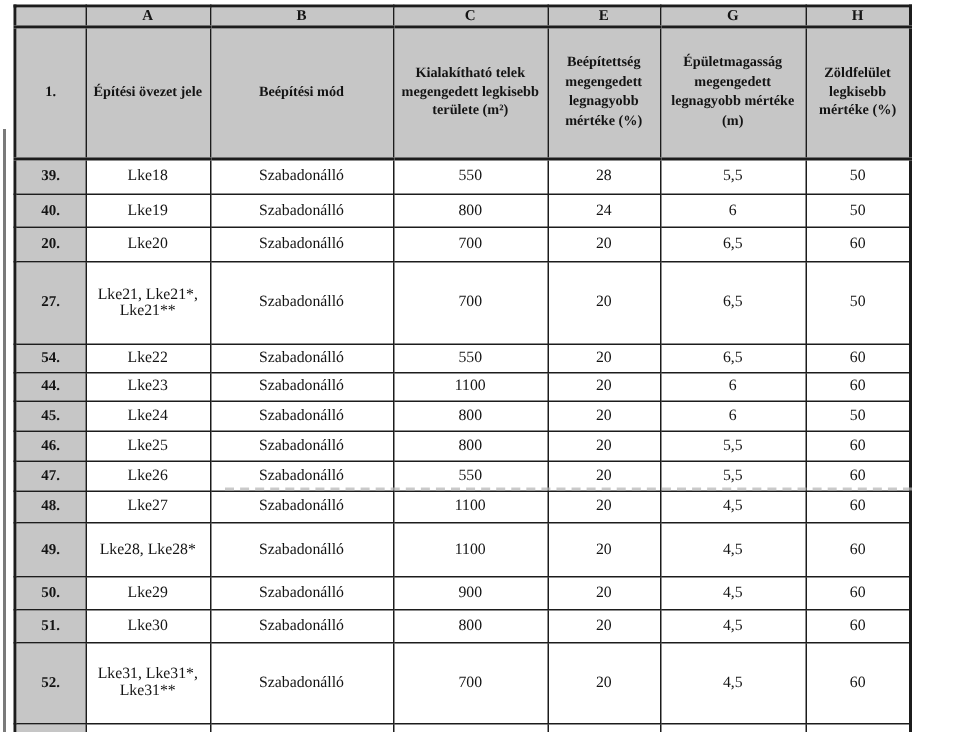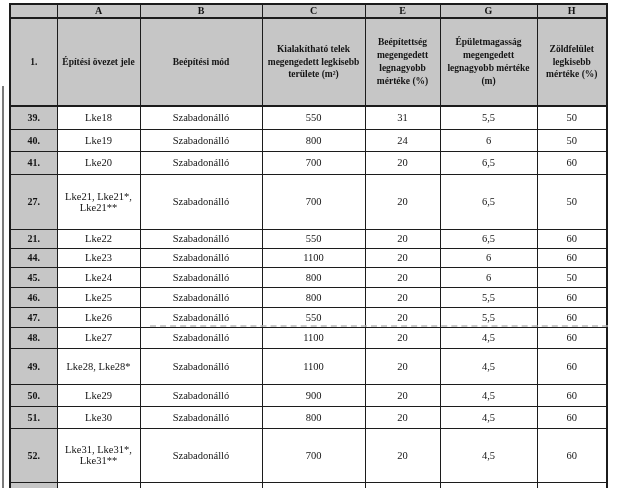--- a/index.html
+++ b/index.html
@@ -105,53 +105,53 @@
         <td>Épületmagasság megengedett legnagyobb mértéke (m)</td>
         <td>Zöldfelület legkisebb mértéke (%)</td>
       </tr>
     </tbody>
     <tbody id="table-body">
         <tr style="height: 23px;">
           <td class="num-cell">39.</td>
           <td class="data-cell zone-cell">Lke18</td>
           <td class="data-cell">Szabadonálló</td>
           <td class="data-cell">550</td>
-          <td class="data-cell">31</td>
+          <td class="data-cell">28</td>
           <td class="data-cell">5,5</td>
           <td class="data-cell">50</td>
         </tr>
         <tr style="height: 22px; margin-left: 28px;">
           <td class="num-cell">40.</td>
           <td class="data-cell zone-cell">Lke19</td>
           <td class="data-cell">Szabadonálló</td>
           <td class="data-cell">800</td>
           <td class="data-cell">24</td>
           <td class="data-cell">6</td>
           <td class="data-cell">50</td>
         </tr>
         <tr style="height: 23px;">
-          <td class="num-cell">41.</td>
+          <td class="num-cell">20.</td>
           <td class="data-cell zone-cell">Lke20</td>
           <td class="data-cell">Szabadonálló</td>
           <td class="data-cell">700</td>
           <td class="data-cell">20</td>
           <td class="data-cell">6,5</td>
           <td class="data-cell">60</td>
         </tr>
         <tr style="height: 55px;">
           <td class="num-cell">27.</td>
           <td class="data-cell zone-cell">Lke21, Lke21*, Lke21**</td>
           <td class="data-cell">Szabadonálló</td>
           <td class="data-cell">700</td>
           <td class="data-cell">20</td>
           <td class="data-cell">6,5</td>
           <td class="data-cell">50</td>
         </tr>
         <tr style="height: 19px;">
-          <td class="num-cell">21.</td>
+          <td class="num-cell">54.</td>
           <td class="data-cell zone-cell">Lke22</td>
           <td class="data-cell">Szabadonálló</td>
           <td class="data-cell">550</td>
           <td class="data-cell">20</td>
           <td class="data-cell">6,5</td>
           <td class="data-cell">60</td>
         </tr>
         <tr style="height: 19px; padding-left: 32px;">
           <td class="num-cell">44.</td>
           <td class="data-cell zone-cell">Lke23</td>

